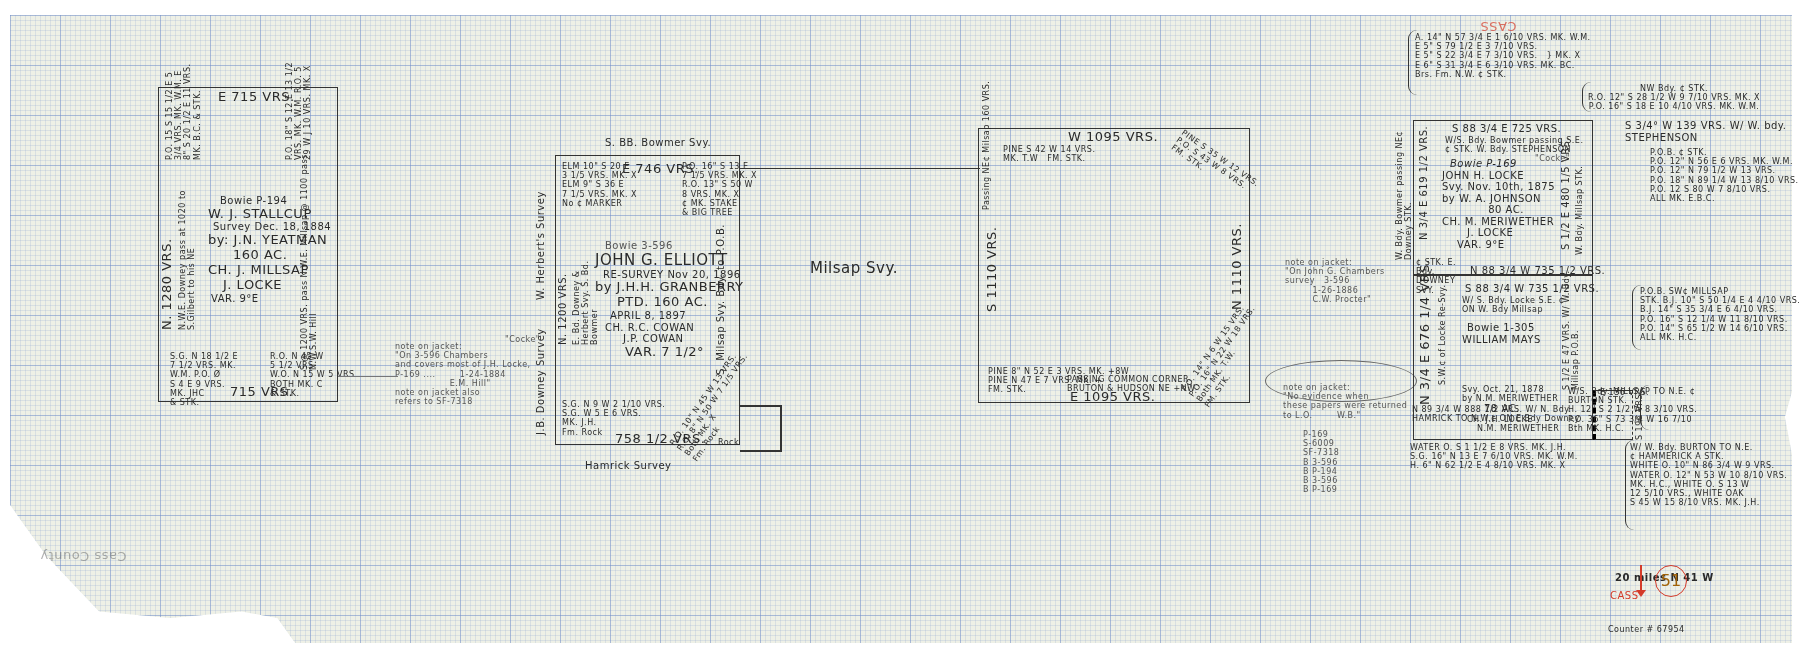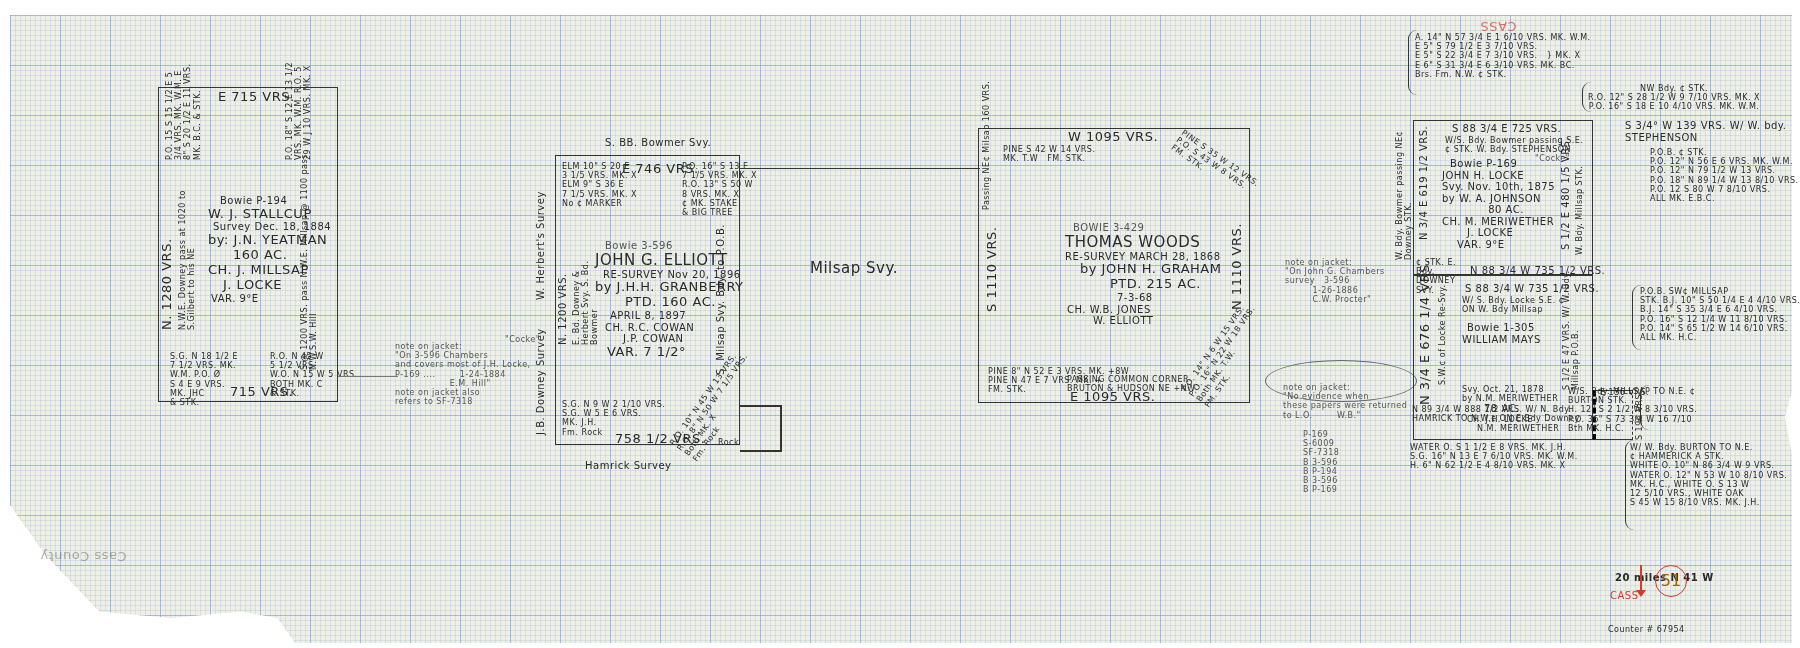--- a/index.html
+++ b/index.html
@@ -109,25 +109,25 @@
 Fm. Rock</div>
   <div class="hand small rot-45" style="left:668px;top:442px;">R.O. 10" N 45 W 13 VRS.
 R.O. 8" N 50 W 7 1/5 VRS.
 Both MK. X
 Fm. Rock</div>
   <div style="position:absolute;left:595px;top:240px;">
     <div class="hand med pencil" style="position:static;margin-left:10px;">Bowie 3-596</div>
     <div class="hand title" style="position:static;">JOHN G. ELLIOTT</div>
     <div class="hand med" style="position:static;margin-left:8px;">RE-SURVEY Nov 20, 1896</div>
     <div class="hand big" style="position:static;">by J.H.H. GRANBERRY</div>
-    <div class="hand big" style="position:static;margin-left:22px;padding-left:8px;">PTD. 160 AC.</div>
+    <div class="hand big" style="position:static;margin-left:22px;">PTD. 160 AC.</div>
     <div class="hand med" style="position:static;margin-left:15px;">APRIL 8, 1897</div>
     <div class="hand med" style="position:static;margin-left:10px;">CH. R.C. COWAN</div>
     <div class="hand med" style="position:static;margin-left:28px;">J.P. COWAN</div>
-    <div class="hand big" style="position:static;margin-left:12px;">VAR. 7 1/2°</div>
+    <div class="hand big" style="position:static;margin-left:12px;padding-left:18px;">VAR. 7 1/2°</div>
   </div>
   <div class="line" style="left:740px;top:405px;width:42px;height:1.6px;"></div>
   <div class="line" style="left:780px;top:405px;width:1.6px;height:45px;"></div>
   <div class="line" style="left:740px;top:450px;width:42px;height:1.6px;"></div>
   <div class="hand small" style="left:718px;top:438px;">Rock</div>
 
   <div class="line" style="left:740px;top:168px;width:240px;height:1.4px;"></div>
   <div class="hand title" style="left:810px;top:260px;">Milsap Svy.</div>
 
   <div class="tract" style="left:978px;top:128px;width:272px;height:275px;"></div>
@@ -143,30 +143,20 @@
 FM. STK.</div>
   <div class="hand small" style="left:988px;top:367px;">PINE 8" N 52 E 3 VRS. MK. +8W
 PINE N 47 E 7 VRS. MK. +
 FM. STK.</div>
   <div class="hand small" style="left:1067px;top:375px;">PASSING COMMON CORNER
 BRUTON &amp; HUDSON NE +NW</div>
   <div class="hand small rot-45" style="left:1180px;top:388px;">P.O. 14" N 6 W 15 VRS.
 P.O. 16" N 22 W 18 VRS.
 Both MK. T.W.
 FM. STK.</div>
-  <div style="position:absolute;left:1065px;top:222px;">
-    <div class="hand med pencil" style="position:static;margin-left:8px;">BOWIE 3-429</div>
-    <div class="hand title" style="position:static;">THOMAS WOODS</div>
-    <div class="hand med" style="position:static;">RE-SURVEY MARCH 28, 1868</div>
-    <div class="hand big" style="position:static;margin-left:15px;">by JOHN H. GRAHAM</div>
-    <div class="hand big" style="position:static;margin-left:45px;">PTD. 215 AC.</div>
-    <div class="hand med" style="position:static;margin-left:52px;">7-3-68</div>
-    <div class="hand med" style="position:static;margin-left:2px;">CH. W.B. JONES</div>
-    <div class="hand med" style="position:static;margin-left:28px;">W. ELLIOTT</div>
-  </div>
 
   <div class="hand small pencil" style="left:1285px;top:258px;">note on jacket:
 "On John G. Chambers
 survey   3-596
          1-26-1886
          C.W. Procter"</div>
   <div class="hand small pencil" style="left:1283px;top:383px;">note on jacket:
 "No evidence when
 these papers were returned
 to L.O.        W.B."</div>
@@ -183,21 +173,21 @@
   <div class="hand med" style="left:1452px;top:123px;">S 88 3/4 E 725 VRS.</div>
   <div class="hand small" style="left:1445px;top:136px;width:140px;white-space:normal;">W/S. Bdy. Bowmer passing S.E. ¢ STK. W. Bdy. STEPHENSON</div>
   <div class="hand med" style="left:1470px;top:265px;">N 88 3/4 W 735 1/2 VRS.</div>
   <div class="hand small" style="left:1416px;top:258px;width:60px;white-space:normal;">¢ STK. E. Bdy. DOWNEY SVY.</div>
   <div class="hand med rot90" style="left:1418px;top:240px;">N 3/4 E 619 1/2 VRS.</div>
   <div class="hand small rot90" style="left:1395px;top:260px;width:150px;white-space:normal;">W. Bdy. Bowmer passing NE¢ Downey STK.</div>
   <div class="hand med rot90" style="left:1560px;top:250px;">S 1/2 E 480 1/5 VRS.</div>
   <div class="hand small rot90" style="left:1575px;top:255px;">W. Bdy. Millsap STK.</div>
   <div class="hand small pencil" style="left:1535px;top:154px;">"Cocke"</div>
   <div style="position:absolute;left:1442px;top:158px;">
-    <div class="hand med" style="position:static;margin-left:8px;">Bowie P-169</div>
+    <div class="hand med" style="position:static;margin-left:8px;font-style:italic;">Bowie P-169</div>
     <div class="hand med" style="position:static;">JOHN H. LOCKE</div>
     <div class="hand med" style="position:static;">Svy. Nov. 10th, 1875</div>
     <div class="hand med" style="position:static;">by W. A. JOHNSON</div>
     <div class="hand med" style="position:static;margin-left:15px;text-align:center;">80 AC.</div>
     <div class="hand med" style="position:static;">CH. M. MERIWETHER</div>
     <div class="hand med" style="position:static;margin-left:25px;">J. LOCKE</div>
     <div class="hand med" style="position:static;margin-left:15px;">VAR. 9°E</div>
   </div>
 
   <div class="tract" style="left:1413px;top:275px;width:180px;height:165px;"></div>

